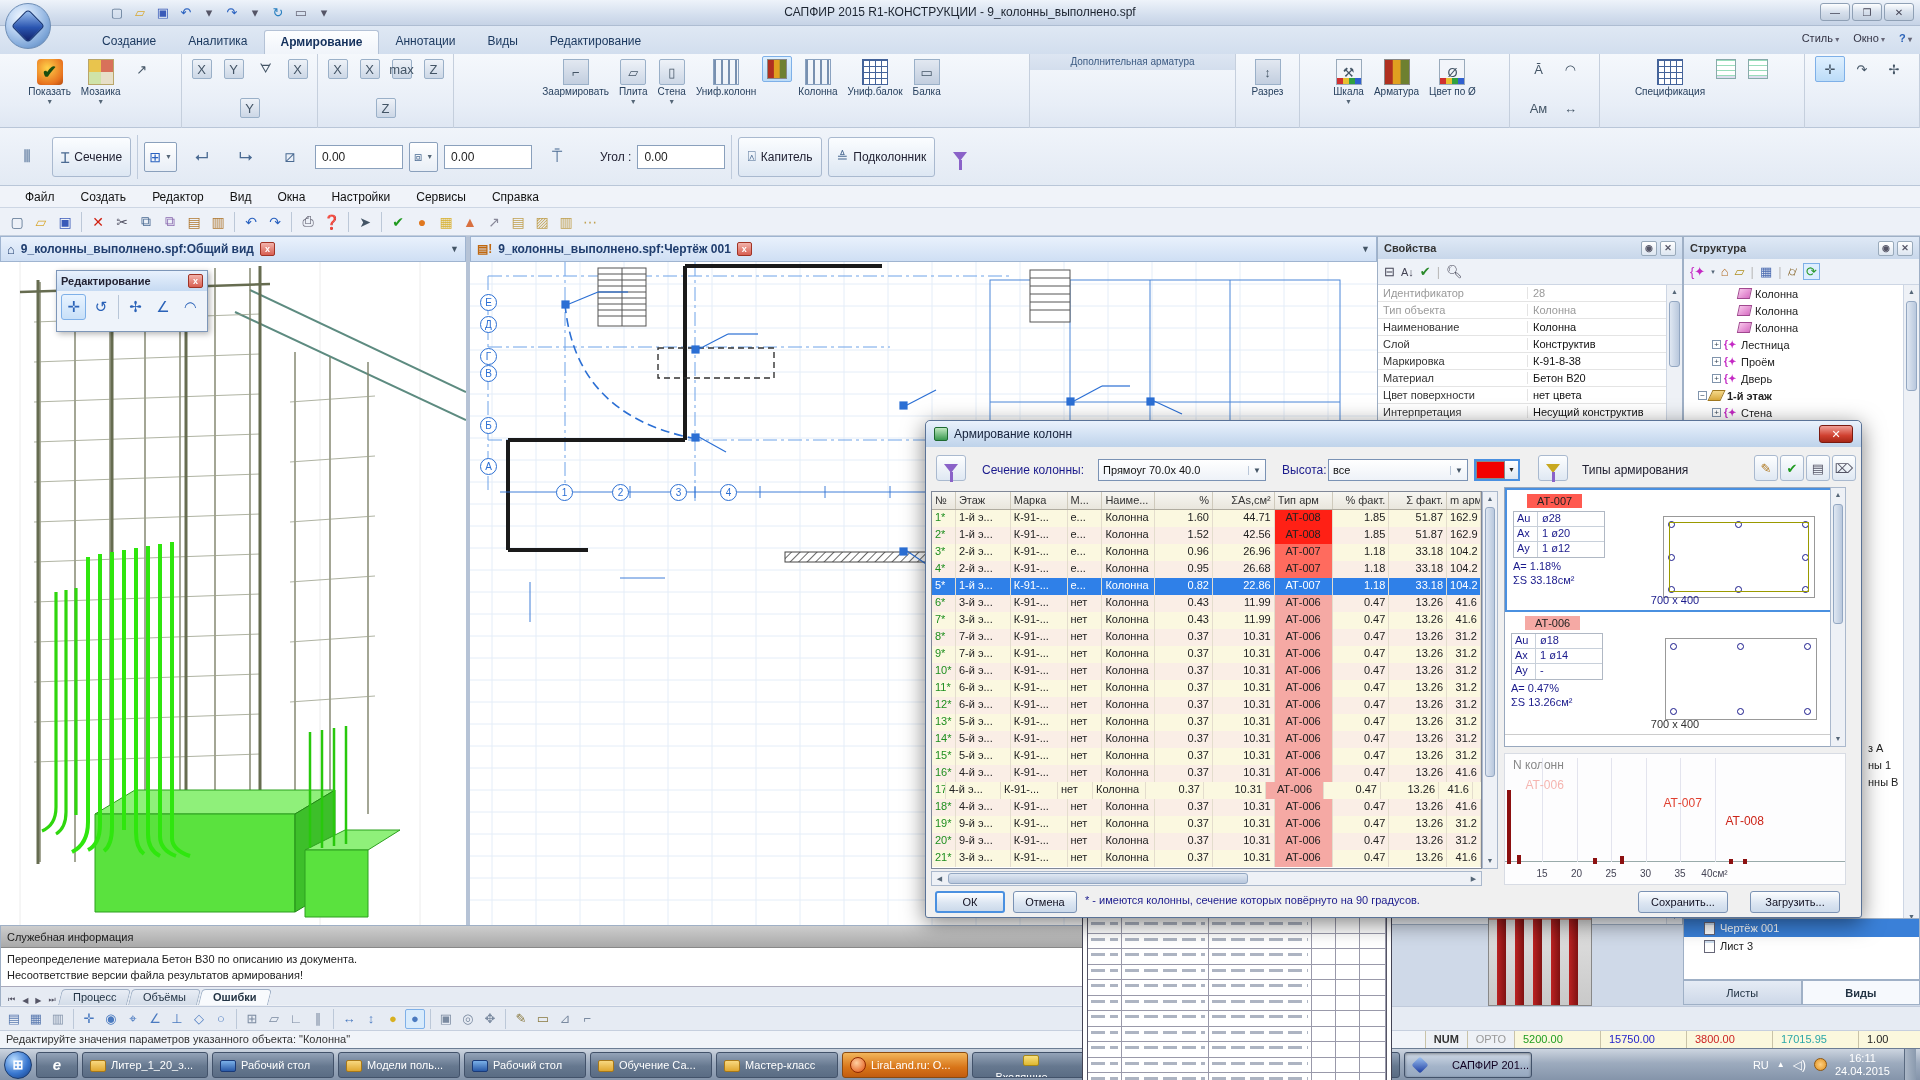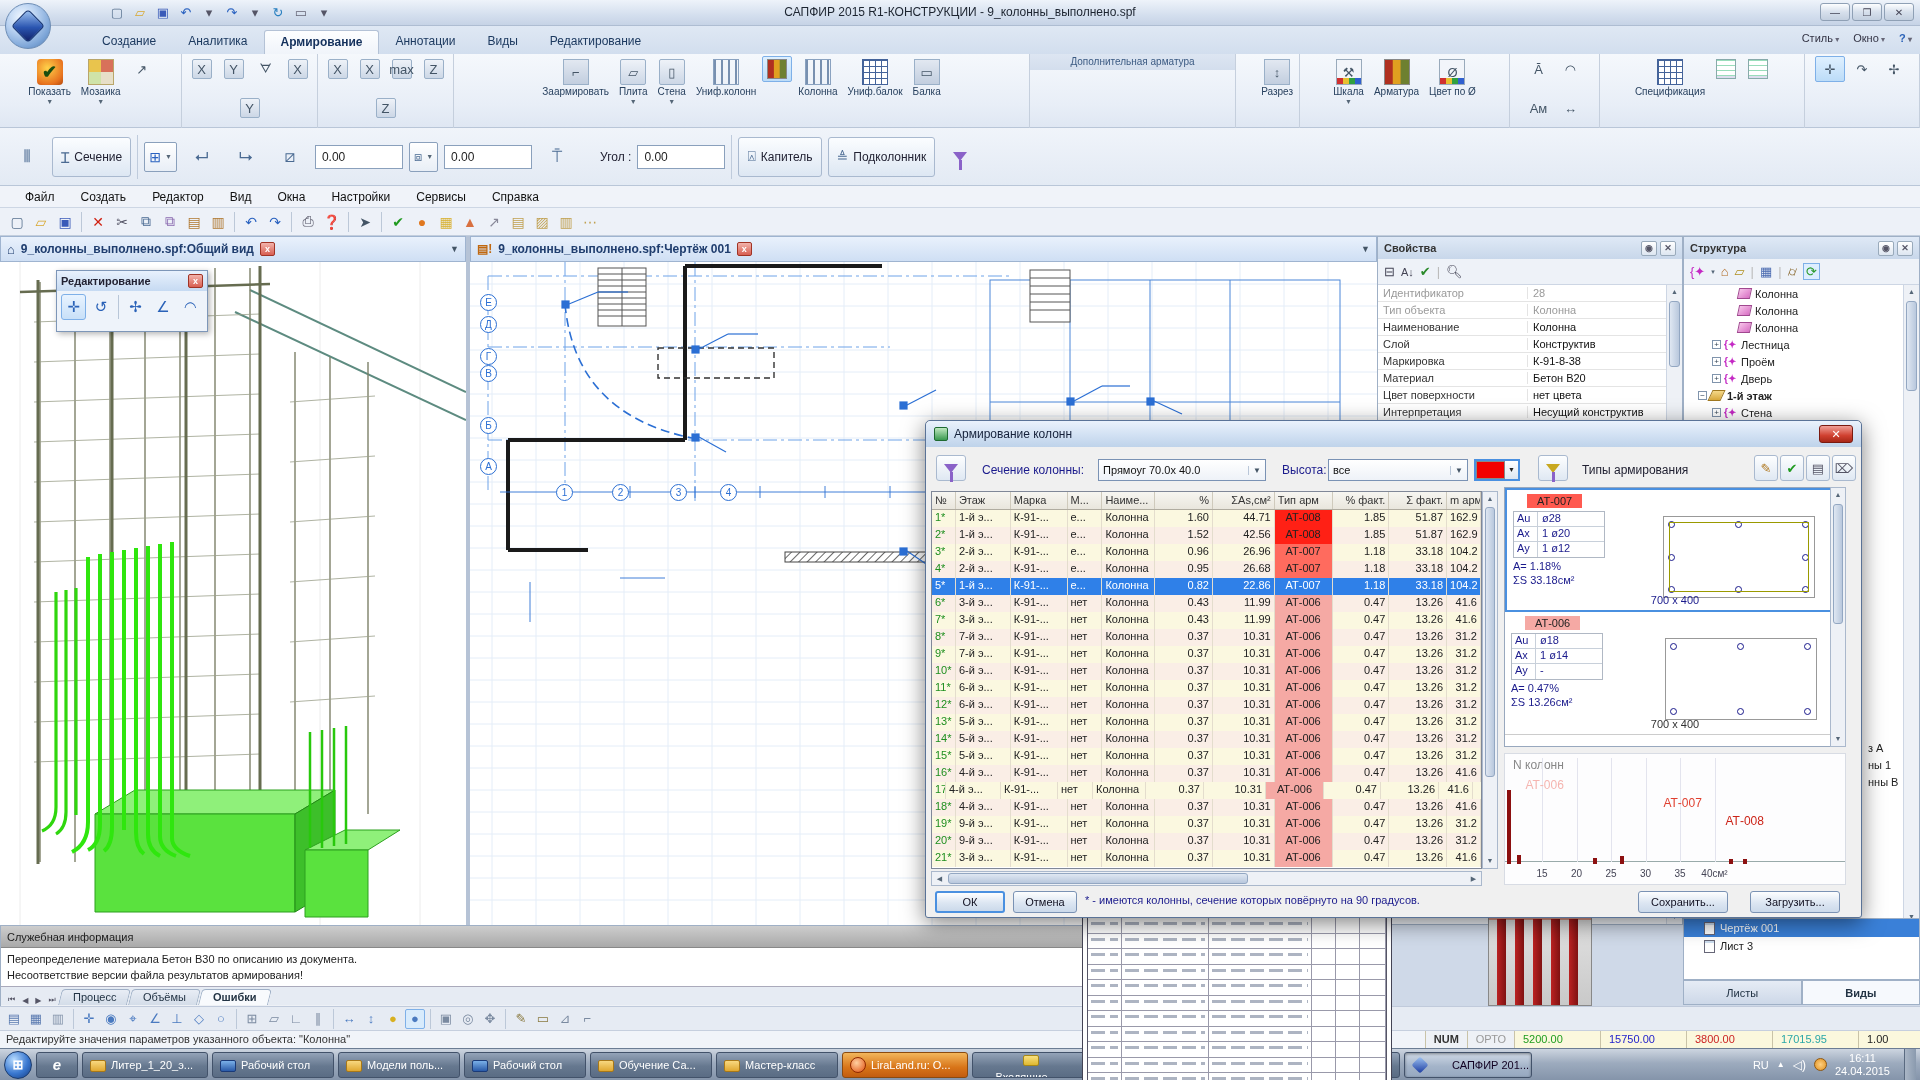--- a/index.html
+++ b/index.html
@@ -396,21 +396,21 @@
             </button>
             <button class="rbig">
               <span class="ic ic-gray" data-g="▭"></span>
               <span class="lbl">Балка</span>
             </button>
           </div>
         </div>
         <div class="rgroup" style="width: 206px;">
           <div class="rgroup-label">Дополнительная арматура</div>
         </div>
-        <div class="rgroup" style="width: 64px; align-items: flex-end;">
+        <div class="rgroup" style="width: 64px;">
           <div class="rgroup-cells">
             <button class="rbig">
               <span class="ic ic-gray" data-g="↕"></span>
               <span class="lbl">Разрез</span>
             </button>
           </div>
           <div class="rgroup-label"></div>
         </div>
         <div class="rgroup" style="width: 210px;">
           <div class="rgroup-cells">

